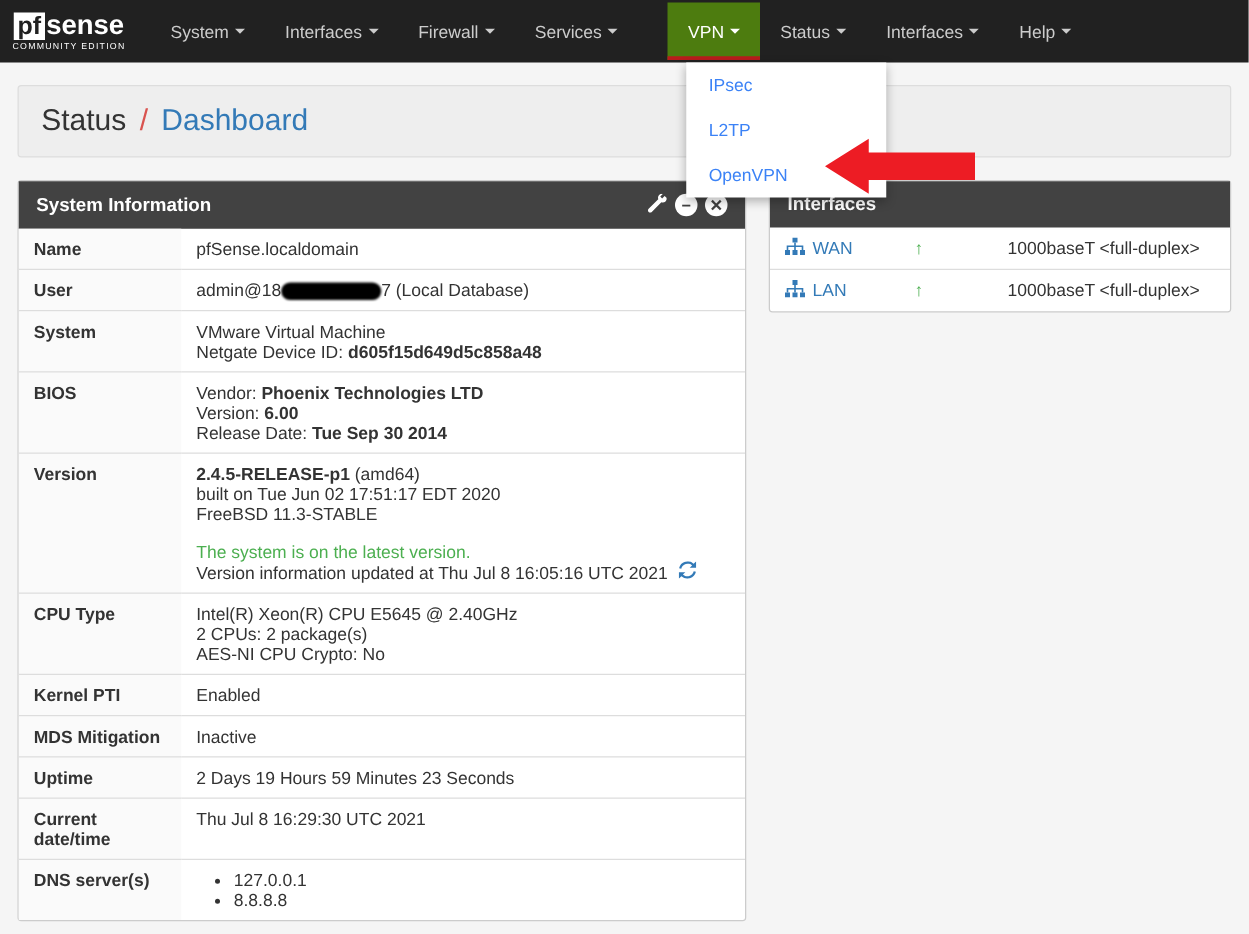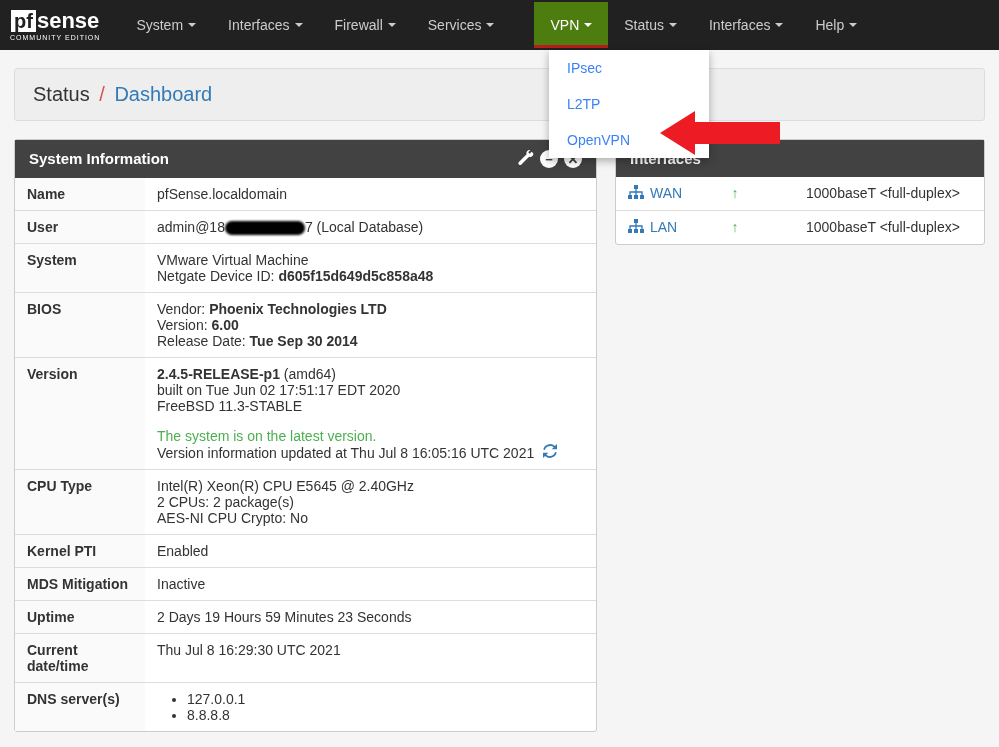--- a/index.html
+++ b/index.html
@@ -16,32 +16,32 @@
   
   
   .dropdown { position: absolute; top: 50px; left: 549px; background: #fff; box-shadow: 0 3px 8px rgba(0,0,0,0.3); min-width: 160px; z-index: 20; }
   .dropdown-item { padding: 10px 18px; color: #3b82f6; cursor: pointer; }
   
   
   .red-arrow { position: absolute; top: 108px; left: 660px; z-index: 25; }
   
   
   .breadcrumb-wrap { background: #eee; border: 1px solid #ddd; margin: 18px 14px; padding: 14px 18px; border-radius: 3px; }
-  .breadcrumb { font-size: 20px; }
+  .breadcrumb { font-size: 24px; }
   .bc-text { color: #333; }
   .bc-sep { color: #d9534f; margin: 0 4px; }
   .bc-link { color: #337ab7; }
   
   
   .main { display: flex; gap: 18px; padding: 0 14px; align-items: flex-start; }
   .col-left { flex: 1; }
   .col-right { width: 370px; }
   
   .panel { background: #fff; border: 1px solid #ccc; border-radius: 3px; margin-bottom: 15px; }
-  .panel-header { background: #424242; color: #fff; padding: 10px 14px; font-weight: bold; display: flex; align-items: flex-start; justify-content: space-between; font-size: 15px; }
+  .panel-header { background: #424242; color: #fff; padding: 10px 14px; font-weight: bold; display: flex; align-items: center; justify-content: space-between; font-size: 15px; }
   .panel-icons { display: flex; gap: 6px; }
   .panel-icons svg, .panel-icons .icon-circle { cursor: pointer; }
   .icon-circle { width: 18px; height: 18px; border-radius: 50%; background: #fff; color: #424242; display: flex; align-items: center; justify-content: center; font-weight: bold; font-size: 13px; }
   
   .info-table { width: 100%; border-collapse: collapse; }
   .info-table tr { border-top: 1px solid #ddd; }
   .info-table tr:first-child { border-top: none; }
   .info-table td { padding: 8px 12px; vertical-align: top; }
   .info-table td:first-child { width: 130px; font-weight: bold; background: #fafafa; }
   .green-text { color: #4caf50; }

